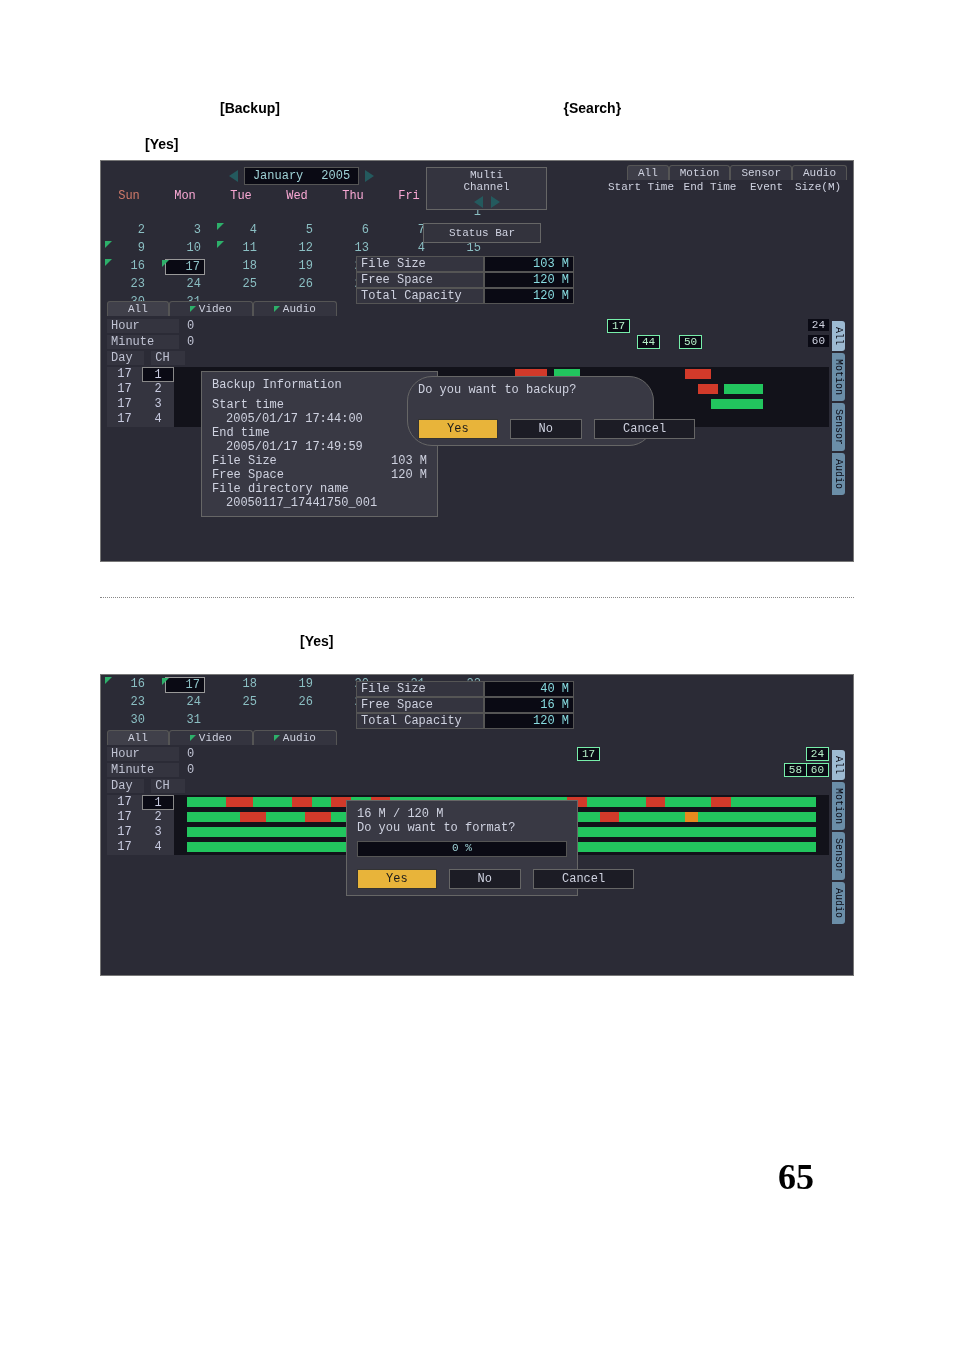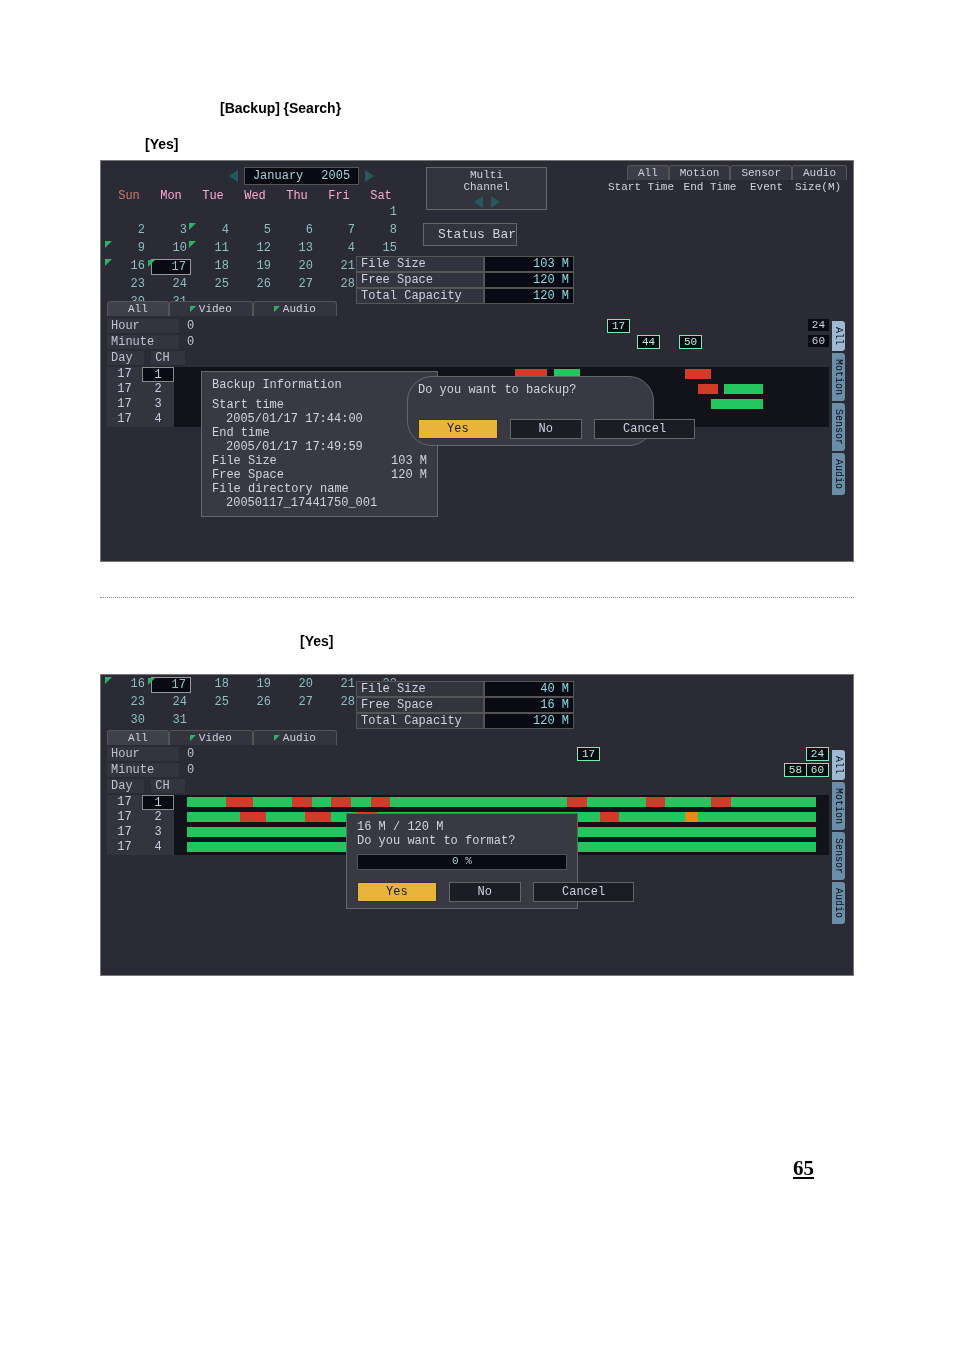--- a/index.html
+++ b/index.html
@@ -11,23 +11,23 @@
   }
   .page {
     width: 954px;
     padding: 40px 100px;
     box-sizing: border-box;
   }
   .hdr-row {
     margin: 60px 0 20px 120px;
   }
   .hdr-row b { font-size: 14px; }
-  .hdr-row .search { }
+  .hdr-row .search { margin-left: 280px; }
   .yes-label { margin: 20px 0 8px 45px; font-weight: bold; font-size:14px; }
-  .page-num { text-align: right; font-size: 21px; font-family: Georgia, serif; font-weight: bold; margin: 180px 40px 0 0; text-decoration: underline; }
+  .page-num { text-align: right; font-size: 36px; font-family: Georgia, serif; font-weight: bold; margin: 180px 40px 0 0; }
 
   
   .dvr {
     background: #2b2b36;
     color: #cfd2e0;
     font-family: "Courier New", monospace;
     font-size: 12px;
     position: relative;
     border: 1px solid #777;
     overflow: hidden;
@@ -49,21 +49,21 @@
     display:flex; gap:18px;justify-content:flex-end;
   }
   .tri-l, .tri-r {
     width:0;height:0;border-top:6px solid transparent;border-bottom:6px solid transparent;
     display:inline-block;
   }
   .tri-l { border-right:9px solid #245a5e; }
   .tri-r { border-left:9px solid #245a5e; }
   .cal-grid {
     display:grid; grid-template-columns: repeat(7, 40px);
-    gap:2px 2px; margin-top:4px;
+    gap:2px 16px; margin-top:4px;
   }
   .cal-hdr { color:#f9a8d4; text-align:center; }
   .cal-hdr.sun { color:#d07a6a; }
   .cal-cell {
     position:relative; text-align:right; padding:0 4px;
     color:#8bbfc3; height:16px;
   }
   .cal-cell .mark { position:absolute; left:-4px; top:0; width:0;height:0;
     border-top:7px solid #2db06a; border-right:7px solid transparent;}
   .cal-cell.sel { background:#0a0a14; border:1px solid #999; height:14px;}
@@ -86,22 +86,22 @@
 
   
   .multi {
     position:absolute; left:325px; top:6px; width:85px;
     background:#34343f; border:1px solid #666; text-align:center; font-size:11px;
     padding:1px 17px;
   }
   .multi-nav { margin-top:3px; display:flex; justify-content:center; gap:8px;}
   .statusbar {
     position:absolute; left:322px; top:62px; width:92px;
-    background:#33333d; border:1px solid #666; text-align:right; font-size:13px;
-    padding:3px 0;
+    background:#33333d; border:1px solid #666; text-align:center; font-size:11px;
+    padding:3px 12px;
   }
 
   
   .under-tabs {
     position:absolute; left:6px; top:140px; display:flex; gap:0;
   }
   .utab {
     background:#34343f; border:1px solid #555; border-bottom:none;
     padding:1px 20px; font-size:11px; border-top-left-radius:3px; border-top-right-radius:3px;
   }
@@ -481,21 +481,21 @@
       </div>
     </div>
 
     <div class="side-tabs" style="top:75px;">
       <div class="stab active">All</div>
       <div class="stab">Motion</div>
       <div class="stab">Sensor</div>
       <div class="stab">Audio</div>
     </div>
 
-    <div class="panel" style="left:245px; top:138px; width:210px;">
+    <div class="panel" style="left:245px; top:125px; width:210px;">
       <div>16 M / 120 M</div>
       <div>Do you want to format?</div>
       <div class="prog" style="margin:6px 0;">0 %</div>
       <div style="margin-top:12px; display:flex; gap:12px;">
         <span class="btn yes">Yes</span>
         <span class="btn">No</span>
         <span class="btn">Cancel</span>
       </div>
     </div>
   </div>

